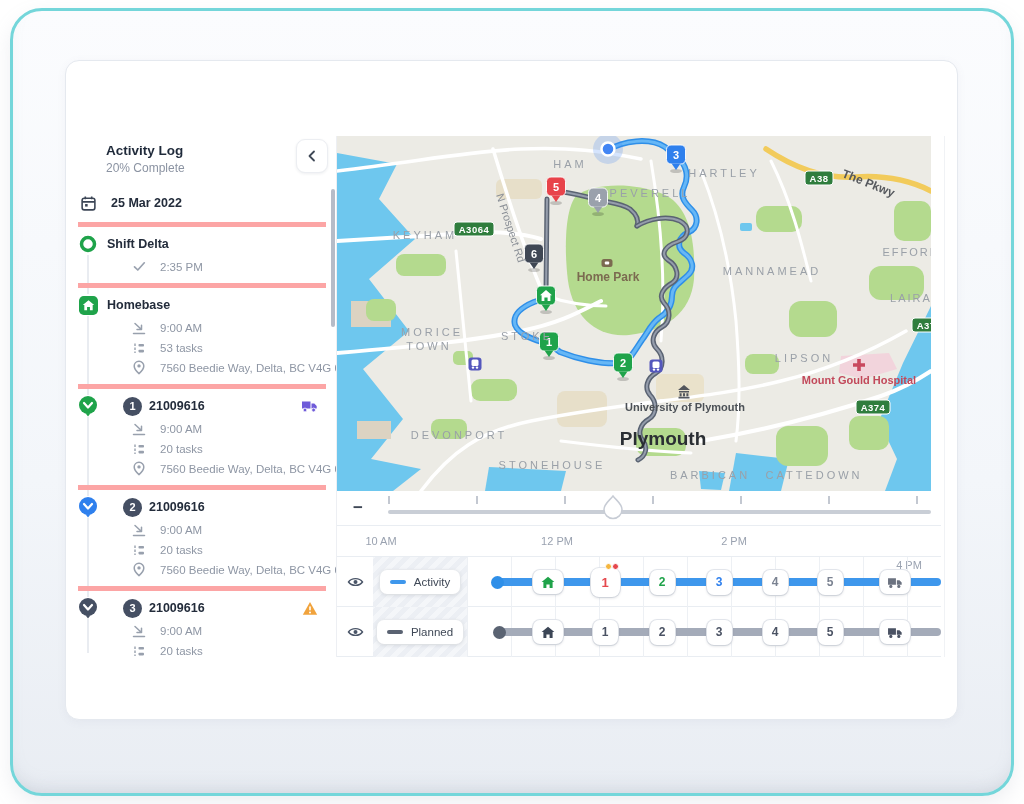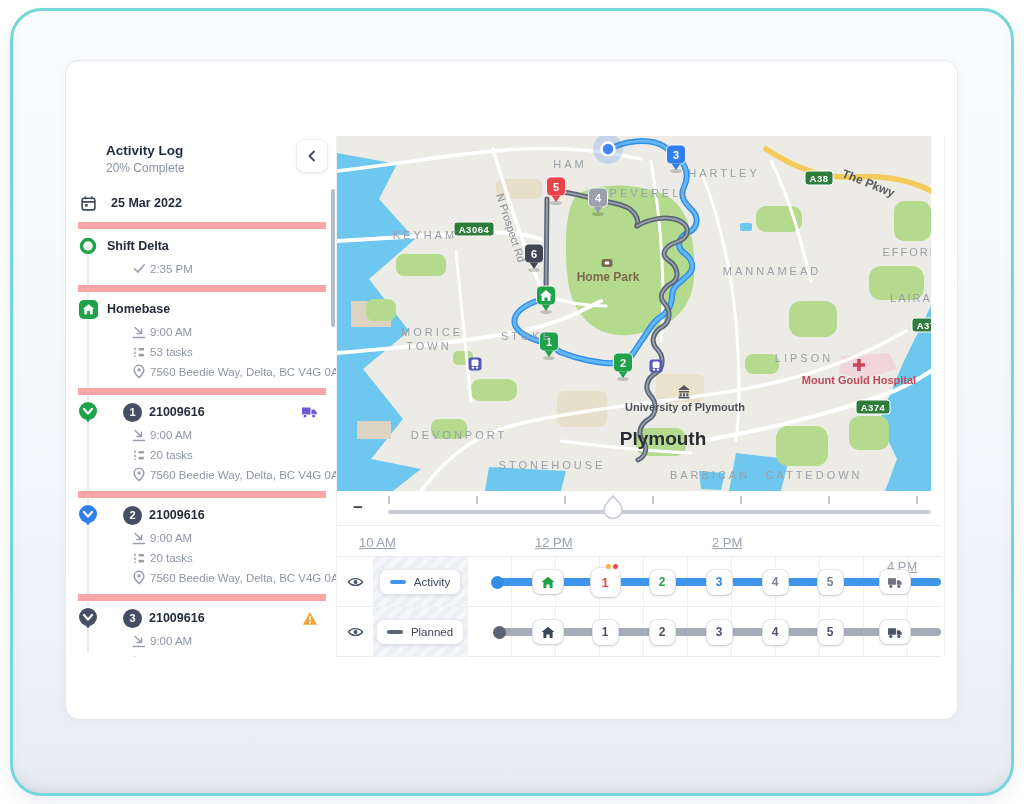--- a/index.html
+++ b/index.html
@@ -16,51 +16,51 @@
   
   .sidebar { position:absolute; left:0; top:75px; width:271px; height:521px; background:#fff;
     border-right:1px solid #edeff3; overflow:hidden; }
   .sb-title { position:absolute; left:40px; top:7px; font-size:13.5px; font-weight:bold; color:#1f2a3a; }
   .sb-subtitle { position:absolute; left:40px; top:25px; font-size:12px; color:#8b93a2; }
   .collapse-btn { position:absolute; left:230px; top:3px; width:32px; height:34px; background:#fff;
     border:1px solid #eceef2; border-radius:9px; box-shadow:0 1px 3px rgba(30,40,60,.08); cursor:pointer;
     display:flex; align-items:center; justify-content:center; }
   .sb-line { position:absolute; left:21px; top:110px; bottom:4px; width:1.5px; background:#e9ecf1; }
   .sb-list { position:absolute; left:12px; right:10px; top:50px; bottom:0; }
-  .entry { position:relative; padding:6px 0 8px 0; border-bottom:7px solid #fca5a5; }
+  .entry { position:relative; padding:6px 0 8px 0; border-bottom:5px solid #fca5a5; }
   .entry:last-child { border-bottom:none; }
   .e-head { display:flex; align-items:center; min-height:22px; position:relative; }
   .lead-icon { width:20px; height:22px; flex:0 0 20px; display:flex; align-items:center; justify-content:center;
     background:#fff; position:relative; z-index:1; }
   .e-title { margin-left:9px; font-size:12.5px; font-weight:bold; color:#232c3b; }
   .e-title.date-title { margin-left:13px; }
   .stop-badge { margin-left:25px; width:19px; height:19px; border-radius:50%; background:#454f63; color:#fff;
     font-size:11px; font-weight:bold; display:flex; align-items:center; justify-content:center; flex:0 0 19px; }
   .stop-badge + .e-title { margin-left:7px; }
   .right-icon { margin-left:auto; margin-right:8px; display:flex; align-items:center; }
-  .detail { display:flex; align-items:center; gap:4px; margin:3px 0 0 54px; font-size:11.5px; color:#8e96a4;
+  .detail { display:flex; align-items:center; gap:14px; margin:3px 0 0 54px; font-size:11.5px; color:#8e96a4;
     height:17px; white-space:nowrap; }
   .detail .d-icon { width:14px; display:flex; justify-content:center; }
   .sb-scrollbar { position:absolute; left:265px; top:53px; width:4px; height:138px; border-radius:2px; background:#b6bcc8; }
 
   
   .map-wrap { position:absolute; left:271px; top:75px; width:594px; height:355px; overflow:hidden; background:#ecebe5; }
   .map-wrap svg { display:block; }
   .right-line { position:absolute; left:878px; top:75px; width:1px; height:521px; background:#f0f2f5; }
 
   
   .timeline { position:absolute; left:271px; top:430px; width:604px; height:166px; background:#fff; }
   .tl-slider { position:relative; height:35px; border-bottom:1px solid #e9edf2; }
   .minus-btn { position:absolute; left:10px; top:6px; width:22px; height:22px; border:none; background:transparent;
     font-size:17px; font-weight:bold; color:#3f4856; cursor:pointer; line-height:20px; text-align:center; }
   .slider-track { position:absolute; left:51px; width:543px; top:19px; height:3.5px; background:#c9ced6; border-radius:2px; }
   .slider-tick { position:absolute; top:5px; width:1.5px; height:8px; background:#c3c8d1; }
   .slider-handle { position:absolute; top:2px; cursor:grab; }
   .tl-axis { position:relative; height:31px; border-bottom:1px solid #e9edf2; }
-  .time-label { position:absolute; top:9px; width:44px; font-size:13px; color:#9aa2b0;text-decoration:underline; }
+  .time-label { position:absolute; top:9px; width:44px; text-align:center; font-size:11px; color:#9aa2b0; }
   .tl-row { position:relative; height:50px; border-bottom:1px solid #e9edf2; }
   .eye-cell { position:absolute; left:0; top:0; width:36px; height:50px; display:flex; align-items:center; justify-content:center; }
   .eye-btn { border:none; background:transparent; cursor:pointer; display:flex; }
   .legend-cell { position:absolute; left:36px; top:0; width:94px; height:50px; display:flex; align-items:center; justify-content:center;
     background:repeating-linear-gradient(315deg,#f4f6f9 0px,#f4f6f9 5px,#eceff4 5px,#eceff4 10px); }
   .legend-chip { background:#fff; border-radius:7px; padding:6px 10px; display:flex; align-items:center; gap:8px;
     font-size:11.5px; color:#3f4856; box-shadow:0 1px 4px rgba(30,40,60,.14), 0 0 0 1px #f0f2f5; }
   .legend-dash { width:16px; height:3.5px; border-radius:2px; }
   .chart-cell { position:absolute; left:130px; top:0; right:0; height:50px;
     background:repeating-linear-gradient(90deg,#edf0f4 0 1px,transparent 1px 44px); }

